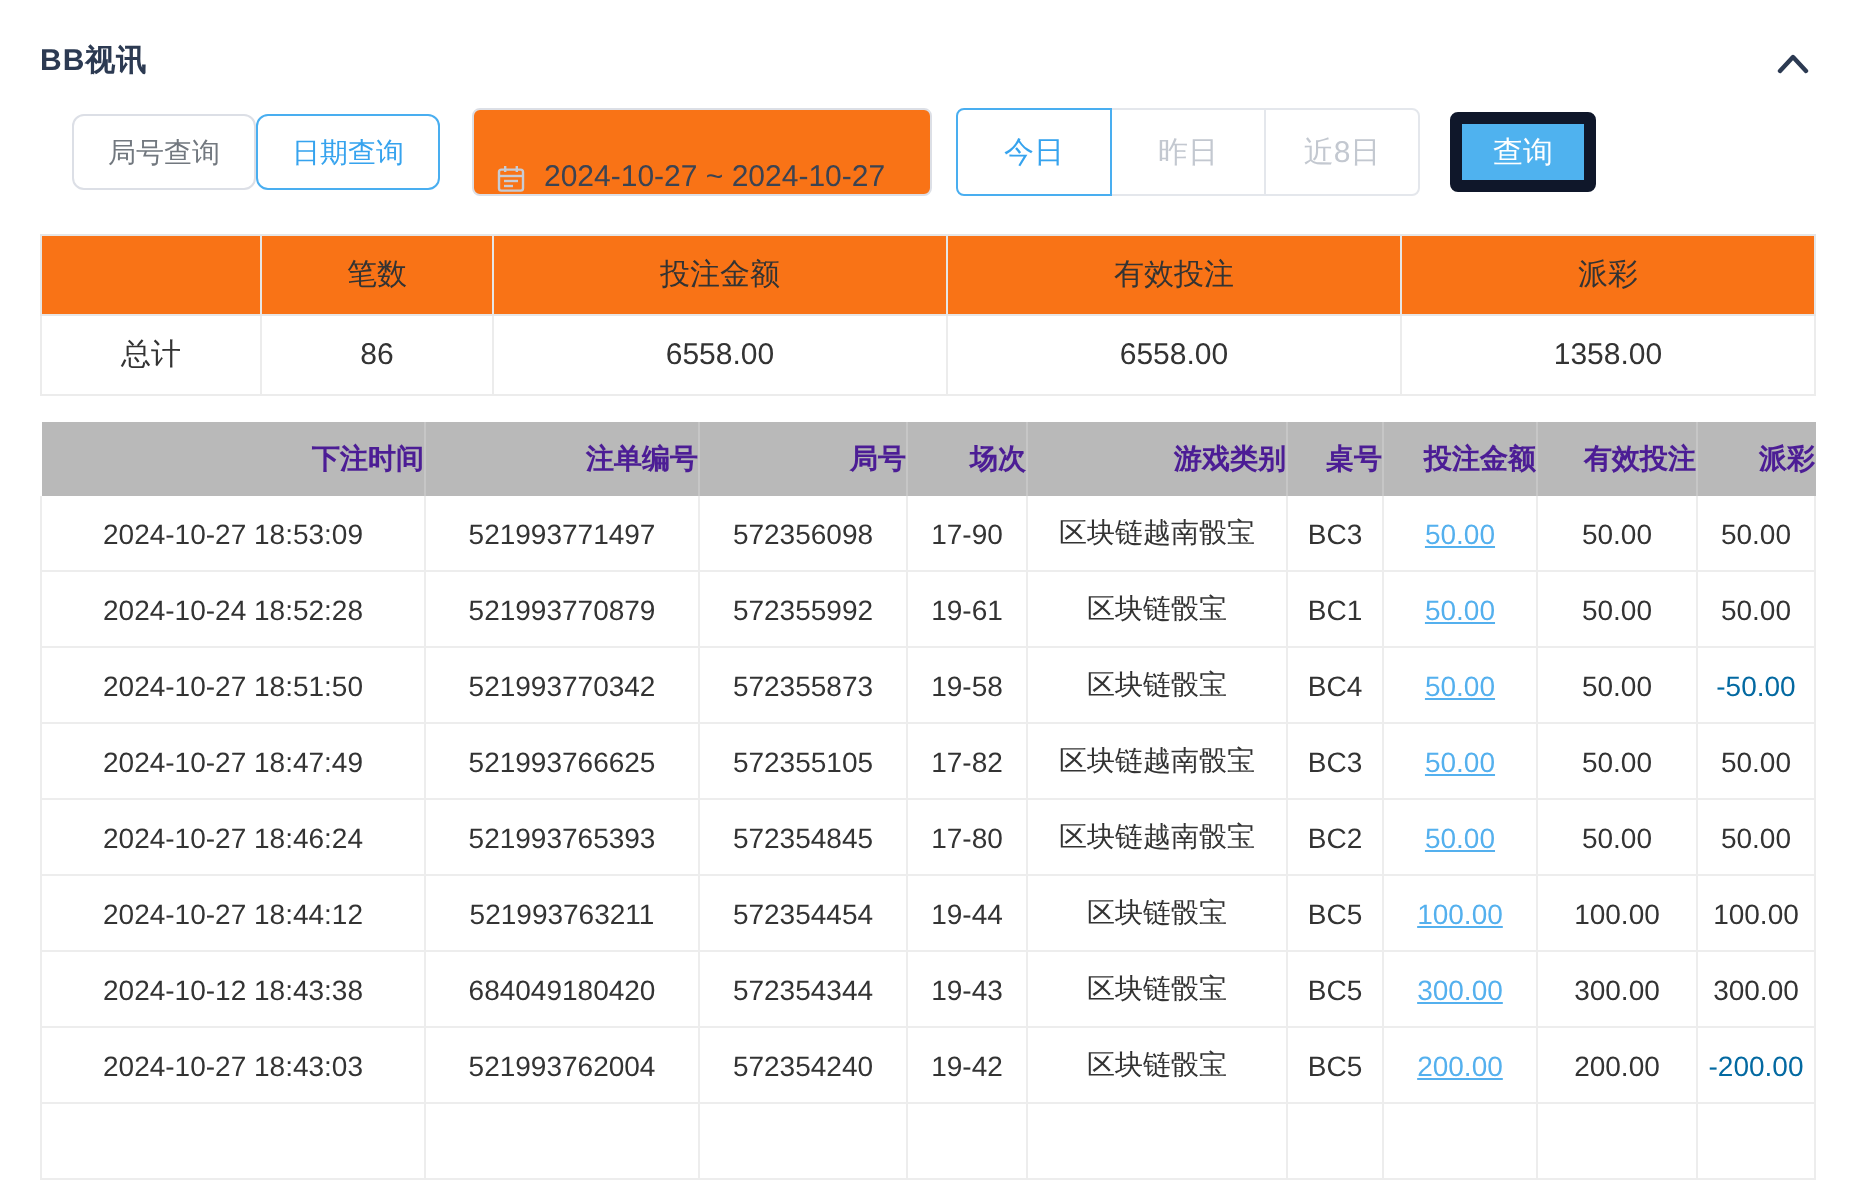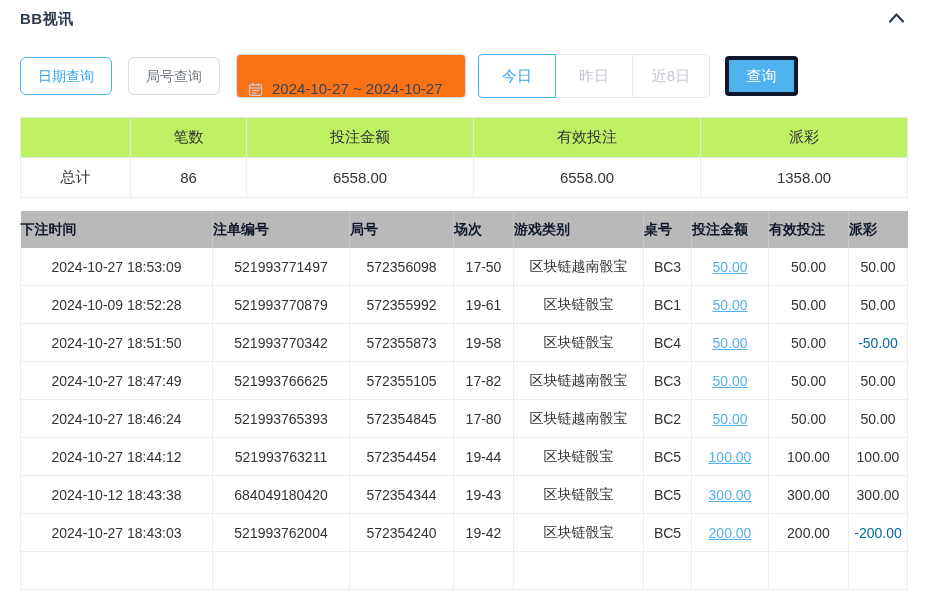--- a/index.html
+++ b/index.html
@@ -5,21 +5,21 @@
   html, body { margin:0; padding:0; }
   body {
     width:927px; height:593px; overflow:hidden; background:#ffffff;
     font-family:"Liberation Sans","DejaVu Sans",sans-serif;
     -webkit-font-smoothing:antialiased;
   }
   .page { padding:0 20px; }
 
   
   .panel-header {
-    display:flex; align-items:flex-start; justify-content:space-between;
+    display:flex; align-items:flex-end; justify-content:space-between;
     height:30px; padding-top:10px;
   }
   .panel-title { font-size:15px; font-weight:bold; color:#2c3a52; letter-spacing:.5px; }
   .chevron { display:flex; align-items:center; cursor:pointer; padding:2px; }
 
   
   .toolbar { display:flex; align-items:center; margin-top:14px; height:44px; }
   .btn {
     box-sizing:border-box; height:38px; padding:0 17px; font-size:14px;
     background:#fff; border-radius:6px; cursor:pointer;
@@ -40,38 +40,38 @@
     box-sizing:border-box; height:44px; width:78px; background:#fff;
     border:1px solid #e4e7ec; font-size:15px; color:#c3c8d0;
     font-family:inherit; cursor:pointer; margin-left:-1px; position:relative;
   }
   .seg:first-child { border-radius:4px 0 0 4px; margin-left:0; }
   .seg:last-child { border-radius:0 4px 4px 0; }
   .seg.active { border:1px solid #49aef0; color:#36a3ee; z-index:2; border-radius:4px 0 0 4px; }
 
   .btn-primary {
     box-sizing:border-box; margin-left:15px; height:40px; width:73px;
-    background:#4fb2ef; border:4px solid #0f172a; border-radius:4px;
+    background:#4fb2ef; border:6px solid #0f172a; border-radius:4px;
     color:#fff; font-size:15px; font-family:inherit; cursor:pointer;
   }
 
   
   table { border-collapse:collapse; table-layout:fixed; }
   .summary-table { width:887px; margin-top:19px; font-size:15px; color:#333; }
   .summary-table th, .summary-table td {
     height:39px; text-align:center; font-weight:normal;
     border:1px solid #ececec; padding:0;
   }
-  .summary-table th { background:#bef264; border-color:#e6e6e6; }
+  .summary-table th { background:#f97316; border-color:#e6e6e6; }
 
   
   .main-table { width:887px; margin-top:13px; font-size:14px; color:#333; }
   .main-table thead th {
-    background:#b9b9b9; color:#0f172a; font-weight:bold; height:37px;
-    border-right:1px solid #c6c6c6; padding:0; text-align:left; font-size:14px;
+    background:#b9b9b9; color:#4c1d95; font-weight:bold; height:37px;
+    border-right:1px solid #c6c6c6; padding:0; text-align:right; font-size:14px;
   }
   .main-table thead th:last-child { border-right:none; }
   .main-table tbody td {
     height:37px; text-align:center; padding:0;
     border-bottom:1px solid #ededed; border-right:1px solid #ededed;
     background:#fff;
   }
   .main-table tbody td:first-child { border-left:1px solid #ededed; }
   .amt-link { color:#54b0ee; text-decoration:underline; cursor:pointer; }
   .neg { color:#0369a1; }
@@ -84,22 +84,22 @@
   <div class="panel-header">
     <span class="panel-title">BB视讯</span>
     <span class="chevron">
       <svg width="17" height="12" viewBox="0 0 17 12" fill="none">
         <polyline points="2,9.5 8.5,2.5 15,9.5" stroke="#2c3a52" stroke-width="2.2" fill="none" stroke-linecap="round" stroke-linejoin="round"></polyline>
       </svg>
     </span>
   </div>
 
   <div class="toolbar">
+    <button class="btn btn-tab">局号查询</button>
     <button class="btn btn-tab-active">日期查询</button>
-    <button class="btn btn-tab">局号查询</button>
 
     <div class="date-input">
       <span style="display:flex;">
         <svg width="15" height="15" viewBox="0 0 15 15" fill="none">
           <rect x="1.5" y="2.8" width="12" height="10.5" rx="1.2" stroke="#c8ccd4" stroke-width="1.2"></rect>
           <line x1="1.5" y1="6" x2="13.5" y2="6" stroke="#c8ccd4" stroke-width="1.2"></line>
           <line x1="4.6" y1="1" x2="4.6" y2="4" stroke="#c8ccd4" stroke-width="1.2"></line>
           <line x1="10.4" y1="1" x2="10.4" y2="4" stroke="#c8ccd4" stroke-width="1.2"></line>
           <line x1="4" y1="8.5" x2="11" y2="8.5" stroke="#c8ccd4" stroke-width="1.2"></line>
           <line x1="4" y1="11" x2="8.5" y2="11" stroke="#c8ccd4" stroke-width="1.2"></line>
@@ -168,29 +168,29 @@
         <th>投注金额</th>
         <th>有效投注</th>
         <th>派彩</th>
       </tr>
     </thead>
     <tbody>
         <tr>
           <td>2024-10-27 18:53:09</td>
           <td>521993771497</td>
           <td>572356098</td>
-          <td>17-50</td>
+          <td>17-90</td>
           <td>区块链越南骰宝</td>
           <td>BC3</td>
           <td><a class="amt-link">50.00</a></td>
           <td>50.00</td>
           <td>50.00</td>
         </tr>
         <tr>
-          <td>2024-10-09 18:52:28</td>
+          <td>2024-10-24 18:52:28</td>
           <td>521993770879</td>
           <td>572355992</td>
           <td>19-61</td>
           <td>区块链骰宝</td>
           <td>BC1</td>
           <td><a class="amt-link">50.00</a></td>
           <td>50.00</td>
           <td>50.00</td>
         </tr>
         <tr>

